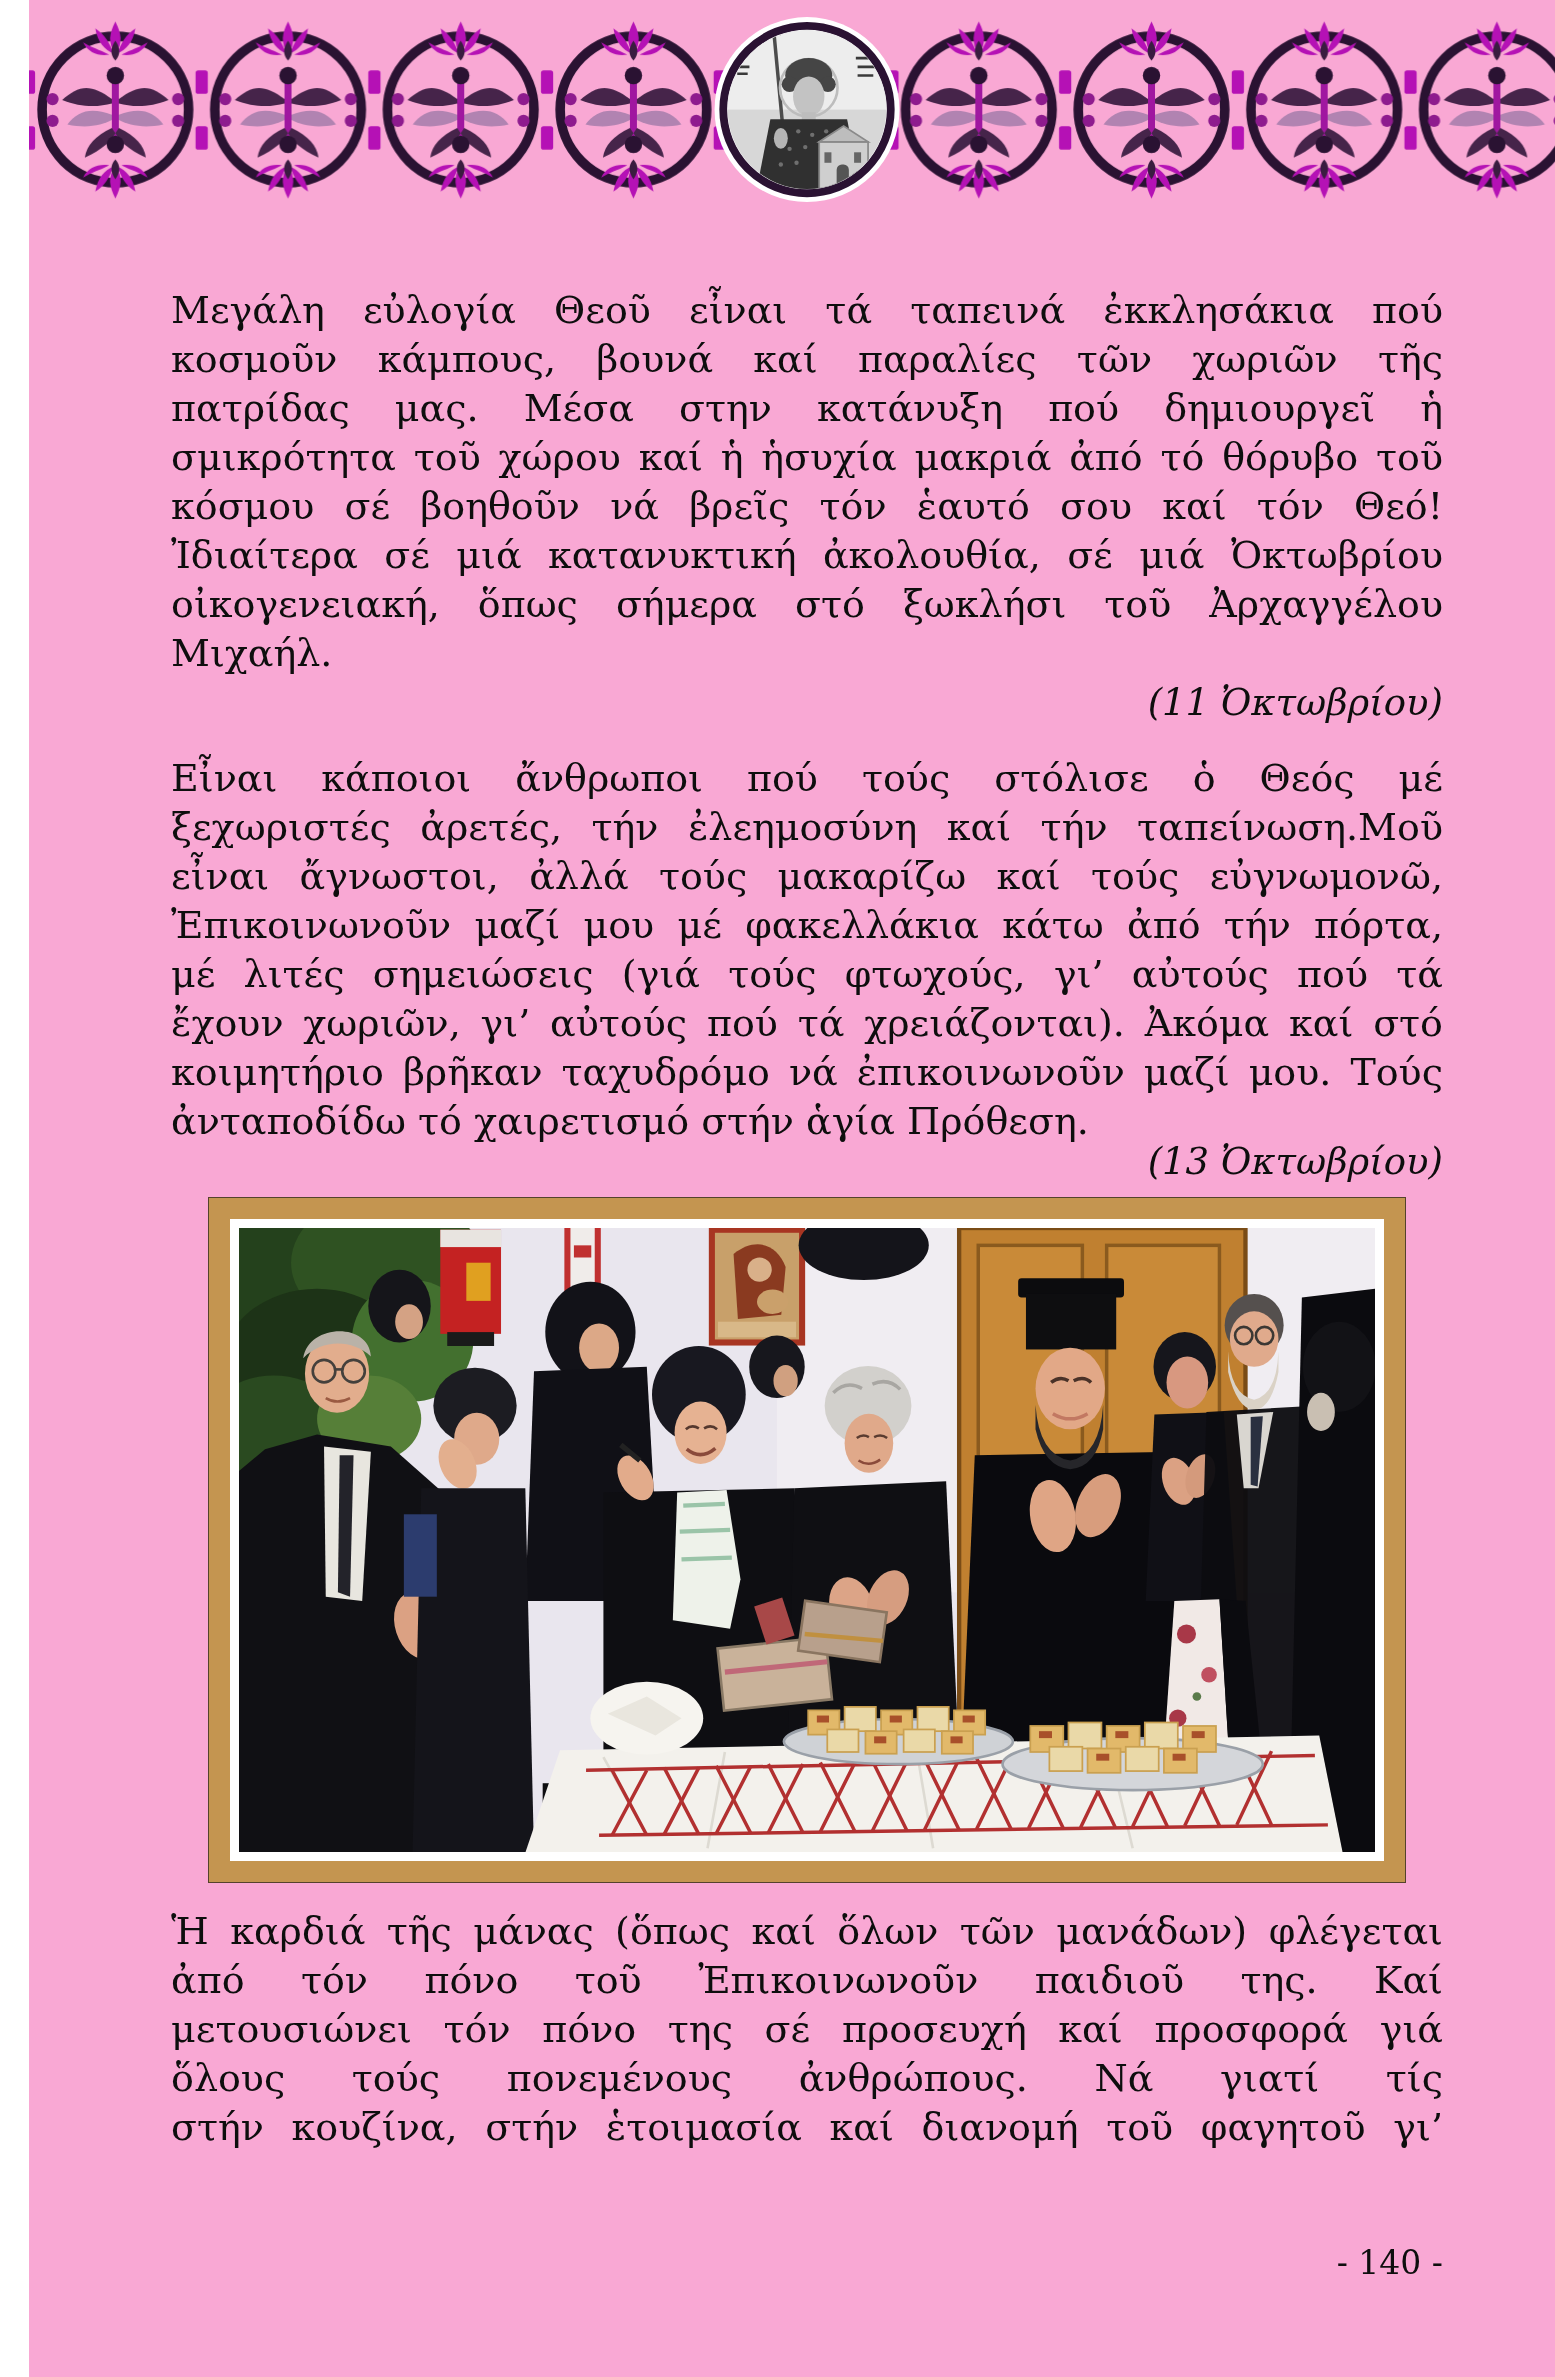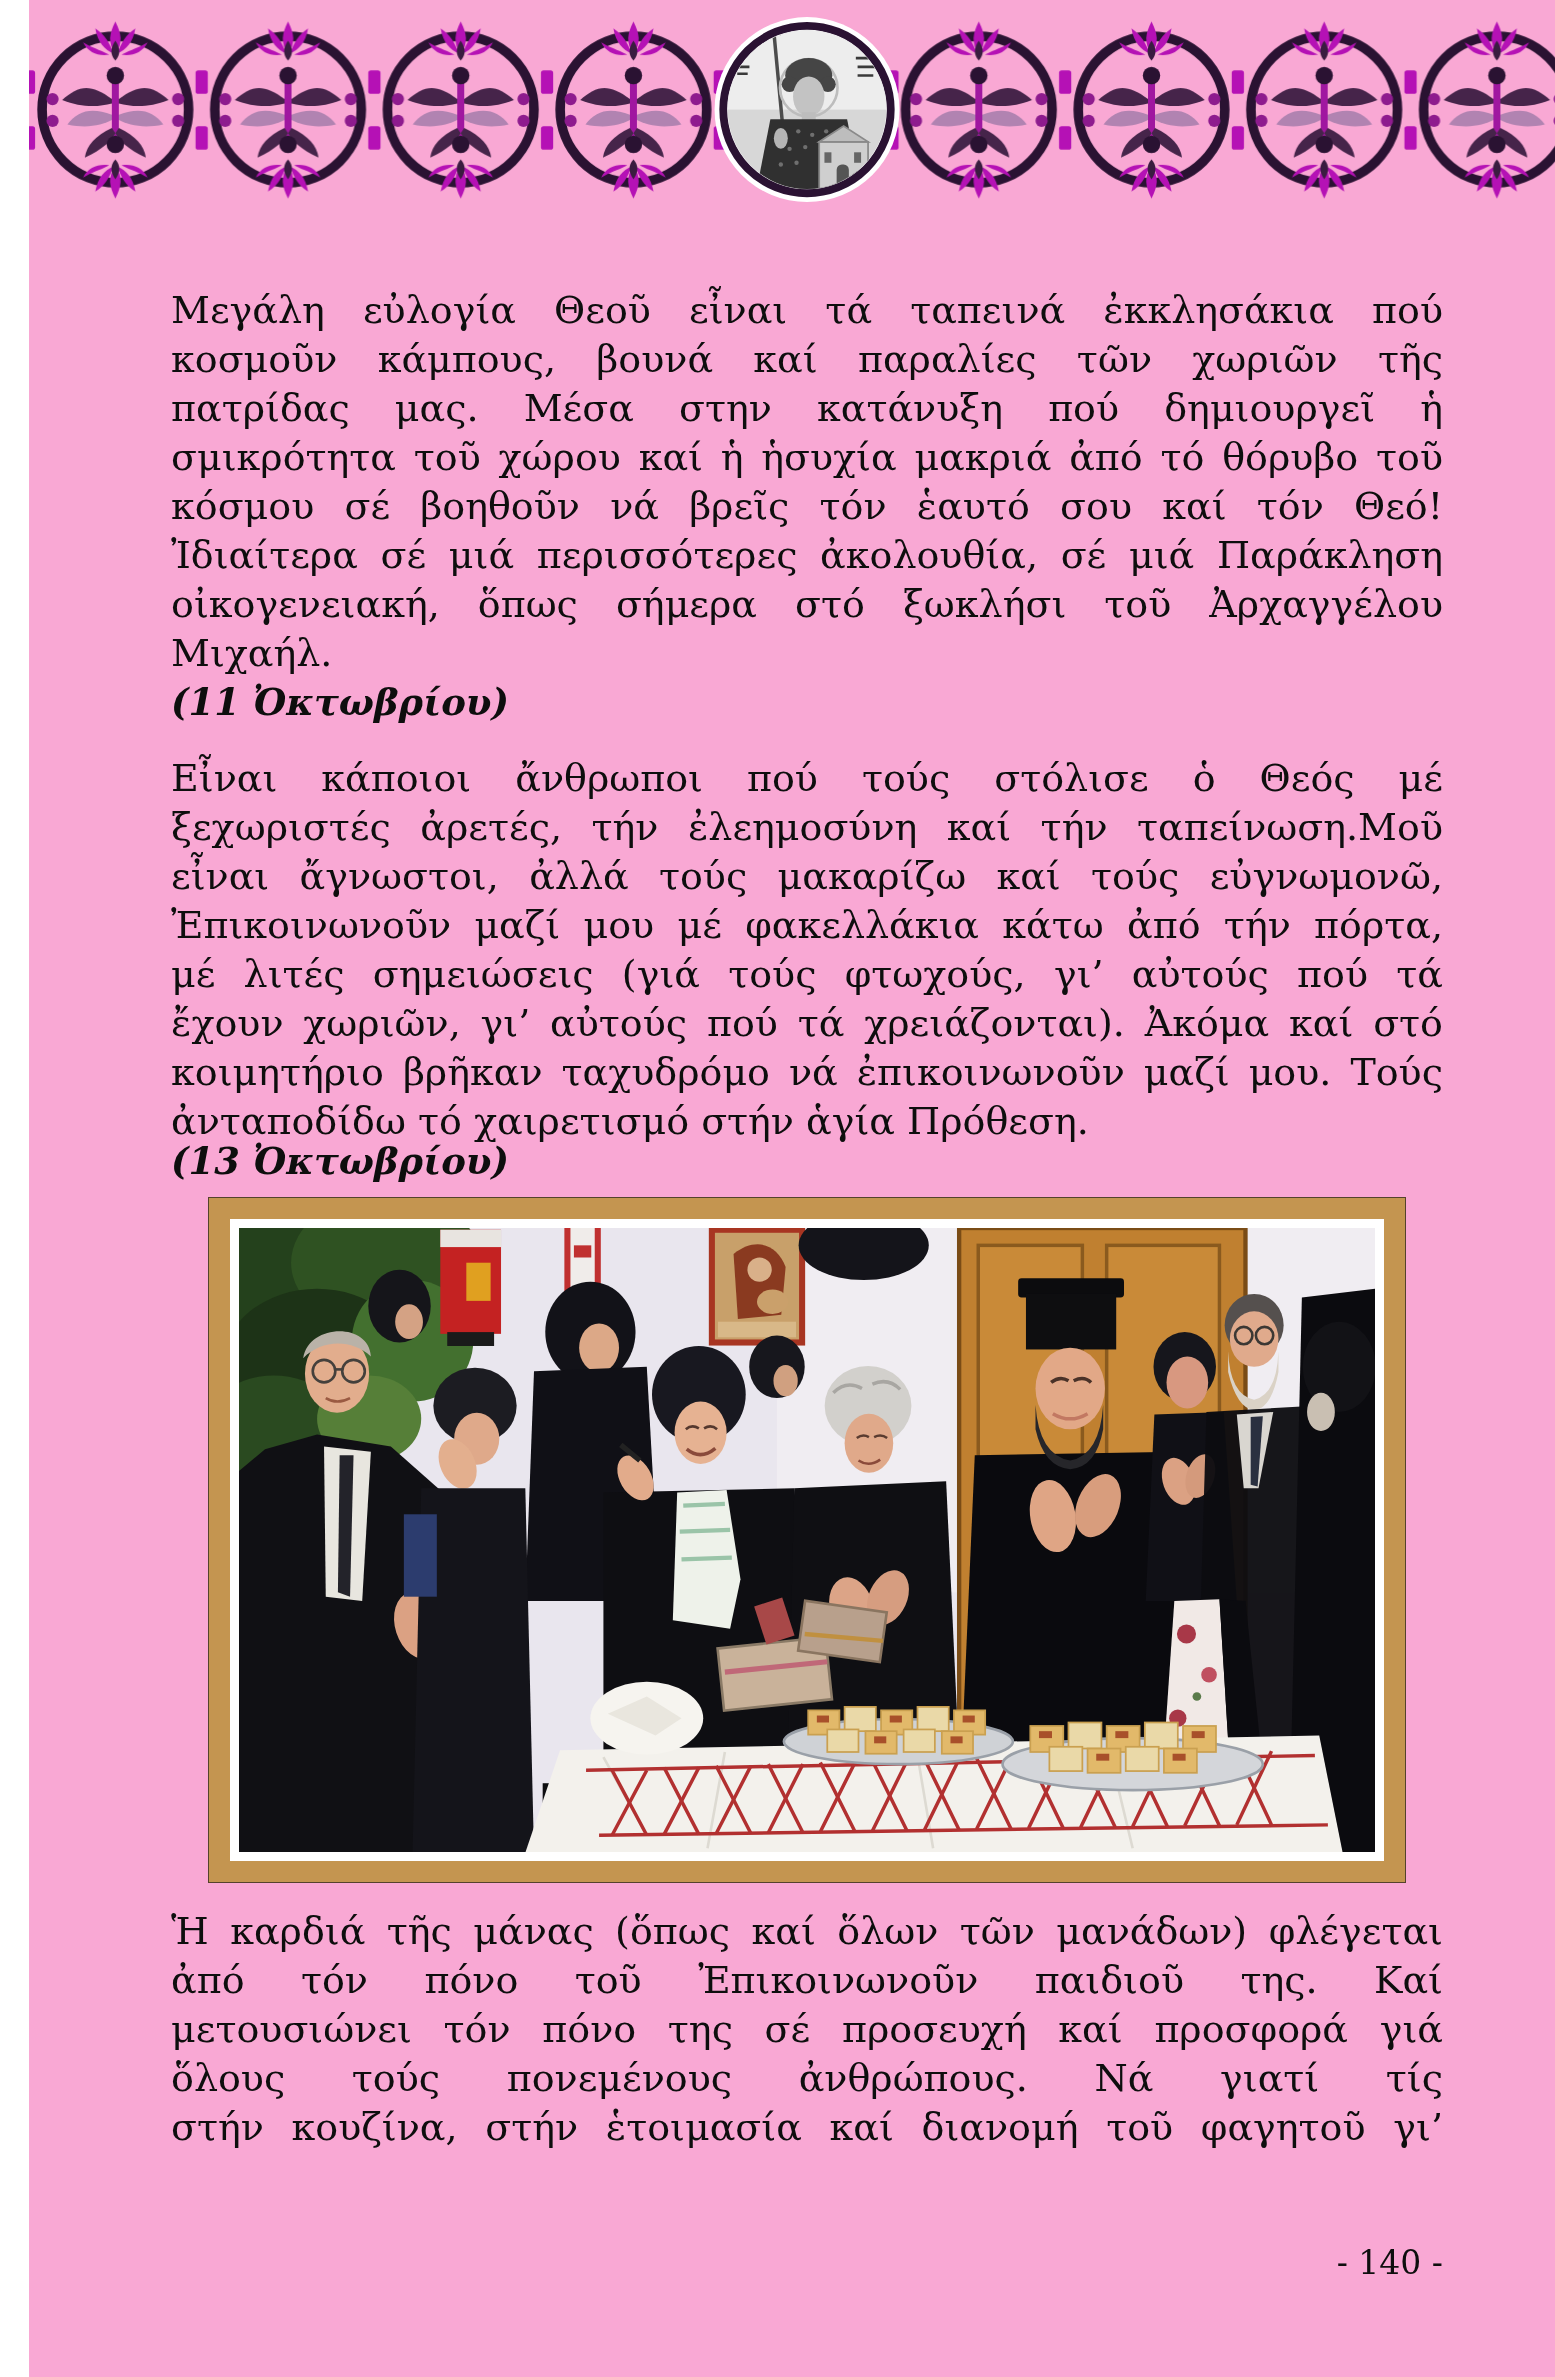--- a/index.html
+++ b/index.html
@@ -18,21 +18,21 @@
   .textcol{position:absolute;left:142px;width:1272px;}
   .line{
     font-size:38px;line-height:49px;height:49px;
     text-align:justify;text-align-last:justify;
     white-space:normal;
     color:#0e0e0e;
   }
   .line.end{text-align-last:left;}
   .date-line{
     font-size:37px;line-height:49px;height:49px;
-    font-style:italic;color:#0e0e0e;font-weight:bold;
+    font-style:italic;text-align:right;color:#0e0e0e;
   }
   .page-number{
     position:absolute;top:2243px;left:142px;width:1272px;
     text-align:right;font-size:33px;color:#0e0e0e;
   }
   
   .photo-frame{
     position:absolute;top:1197px;left:179px;
     width:1198px;height:686px;
     box-sizing:border-box;
@@ -155,21 +155,21 @@
       </g>
     </g>
   </svg>
 
   <div class="textcol" style="top:286px">
     <div class="line">Μεγάλη εὐλογία Θεοῦ εἶναι τά ταπεινά ἐκκλησάκια πού</div>
     <div class="line">κοσμοῦν κάμπους, βουνά καί παραλίες τῶν χωριῶν τῆς</div>
     <div class="line">πατρίδας μας. Μέσα στην κατάνυξη πού δημιουργεῖ ἡ</div>
     <div class="line">σμικρότητα τοῦ χώρου καί ἡ ἡσυχία μακριά ἀπό τό θόρυβο τοῦ</div>
     <div class="line">κόσμου σέ βοηθοῦν νά βρεῖς τόν ἑαυτό σου καί τόν Θεό!</div>
-    <div class="line">Ἰδιαίτερα σέ μιά περισσότερες ἀκολουθία, σέ μιά Παράκληση</div>
+    <div class="line">Ἰδιαίτερα σέ μιά κατανυκτική ἀκολουθία, σέ μιά Ὀκτωβρίου</div>
     <div class="line">οἰκογενειακή, ὅπως σήμερα στό ξωκλήσι τοῦ Ἀρχαγγέλου</div>
     <div class="line end">Μιχαήλ.</div>
   </div>
 
   <div class="textcol" style="top:678px">
     <div class="date-line">(11 Ὀκτωβρίου)</div>
   </div>
 
   <div class="textcol" style="top:754px">
     <div class="line">Εἶναι κάποιοι ἄνθρωποι πού τούς στόλισε ὁ Θεός μέ</div>

